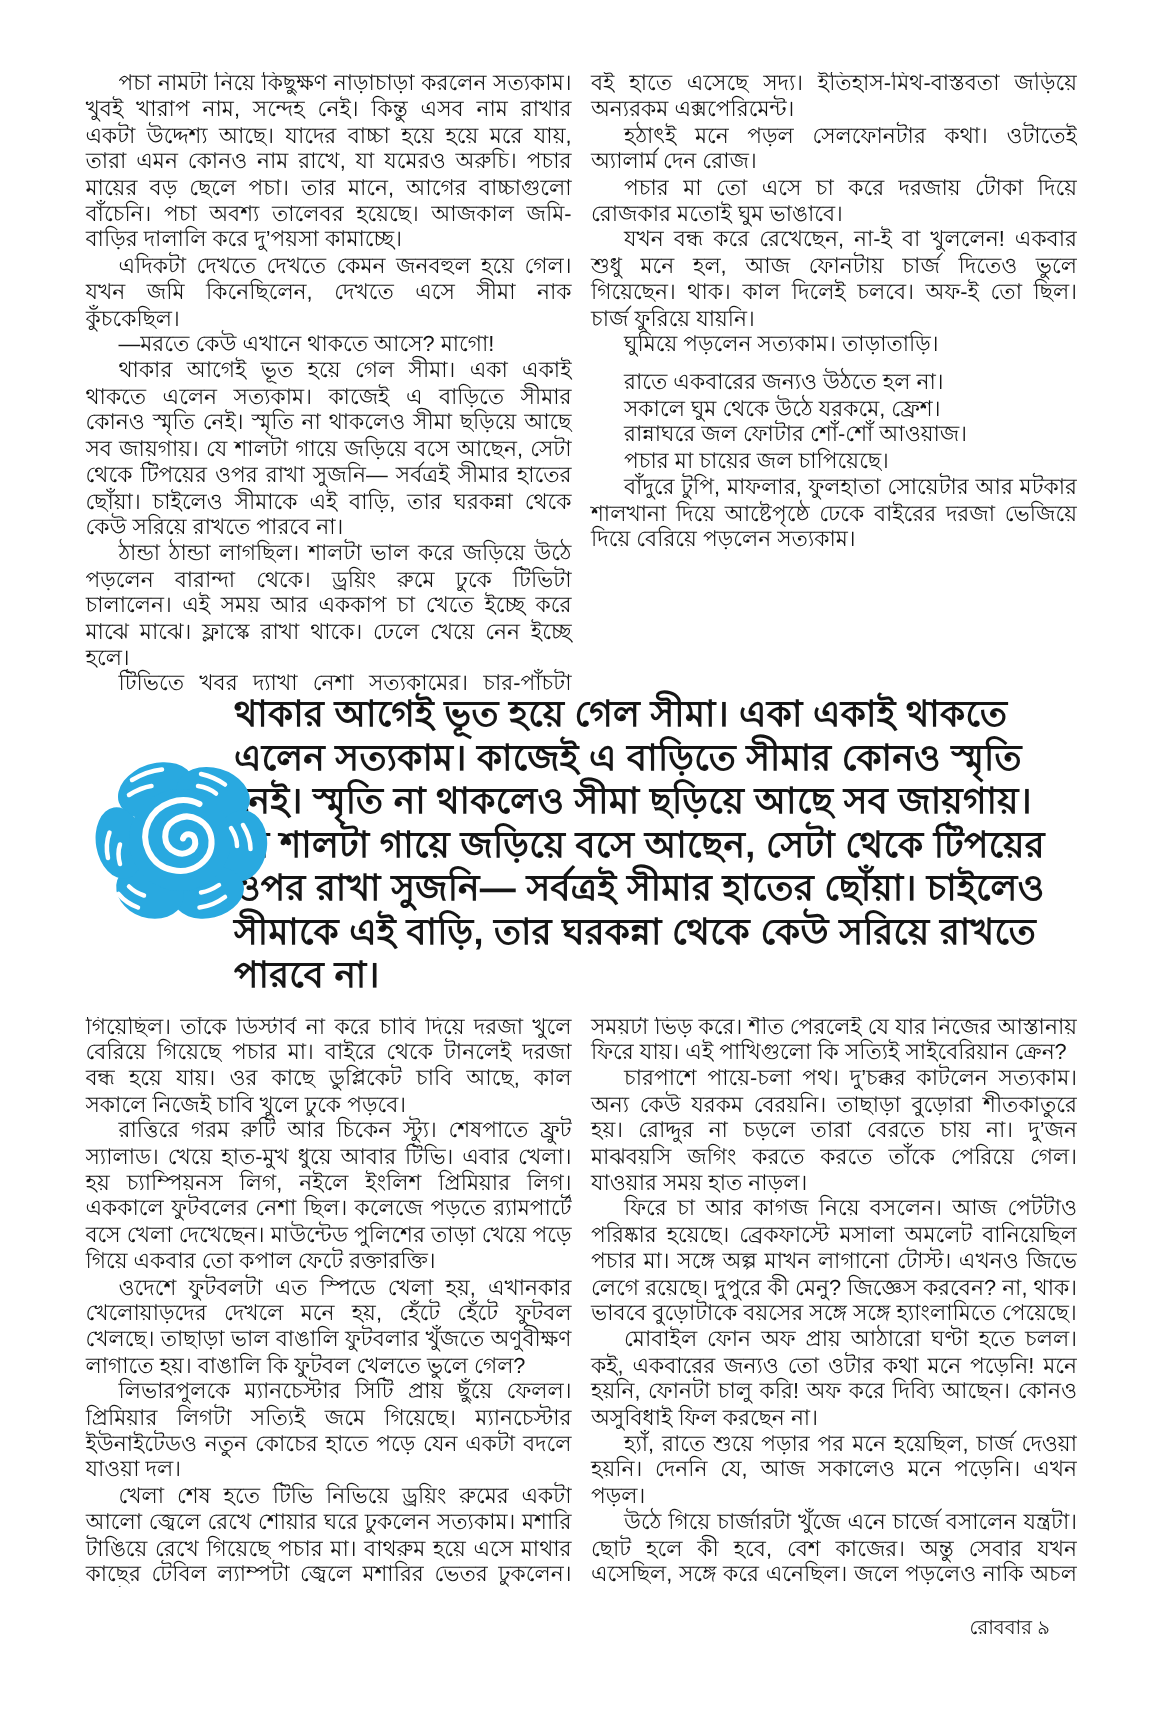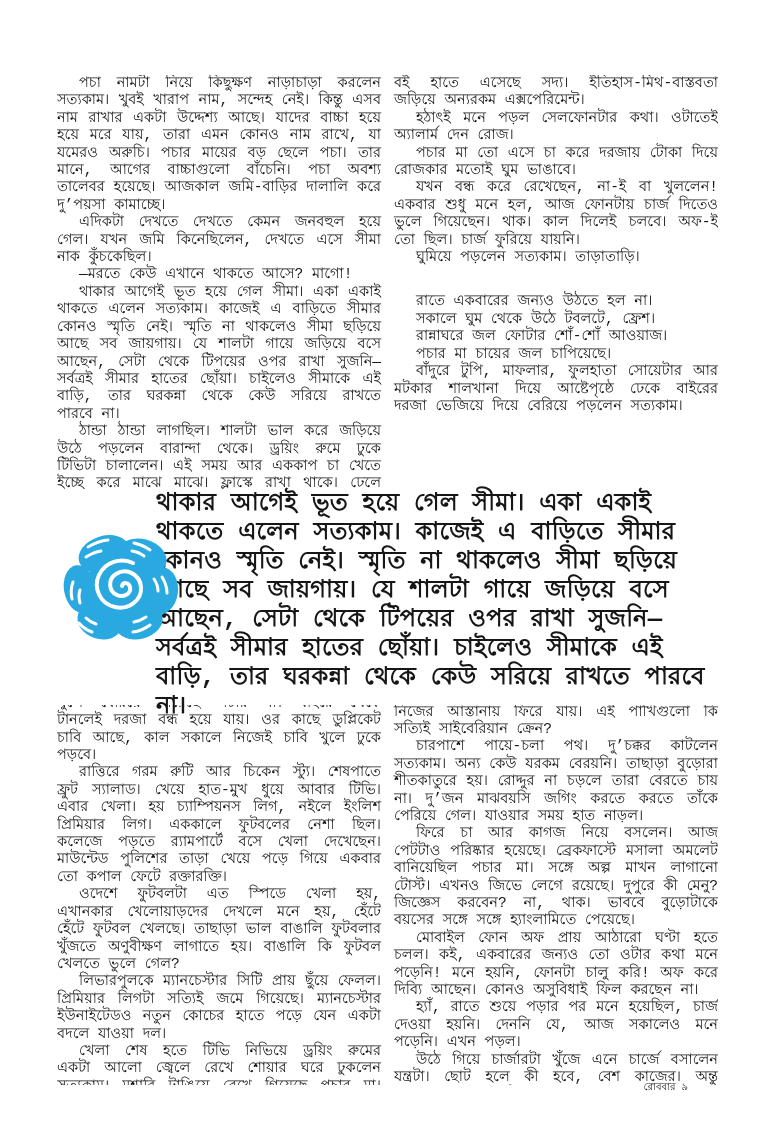--- a/index.html
+++ b/index.html
@@ -4,55 +4,55 @@
 <style>
   :root { --accent:#29a9e0; --ink:#161616; --paper:#ffffff; }
   * { box-sizing: border-box; }
   html,body { margin:0; padding:0; background:#e8e8e8; }
   .page {
     position: relative;
     width: 770px; height: 1142px;
     margin: 0 auto;
     background: var(--paper);
     color: var(--ink);
-    font-family: Liberation Mono, monospace;
-    padding: 75px 52px 0 57px;
+    font-family: Liberation Sans, sans-serif;
+    padding: 48px 52px 0 57px;
     overflow: hidden;
   }
   .columns { display: flex; gap: 13px; }
   .col {
     width: 324px;
     font-size: 14.5px;
     line-height: 17.4px;
     text-align: justify;
   }
   .col p { margin: 0; text-indent: 22px; }
   .col.cont p:first-child { text-indent: 0; }
-  .col p.break-before { margin-top: 27px; }
+  .col p.break-before { margin-top: 8px; }
   .top-section { height: 414px; overflow: hidden; }
   .quote-section { position: relative; height: 216px; }
   .rose {
     position: absolute;
     left: 5px; top: 40px;
     width: 120px; height: 118px;
   }
   .quote-text {
     margin-left: 99px;
     width: 562px;
     font-size: 24px;
     font-weight: bold;
     line-height: 29px;
     text-align: left;
     letter-spacing: 0.2px;
   }
   .bottom-section { height: 380px; overflow: hidden; align-items: center; }
   .footer {
     position: absolute;
-    right: 82px; bottom: 46px;
-    font-size: 10px;
+    right: 70px; bottom: 46px;
+    font-size: 13px;
     color: var(--ink);
   }
 </style>
 </head>
 <body>
 
 <div class="page">
 
   <div class="columns top-section">
     <div class="col">
@@ -63,21 +63,21 @@
         <p>ঠান্ডা ঠান্ডা লাগছিল। শালটা ভাল করে জড়িয়ে উঠে পড়লেন বারান্দা থেকে। ড্রয়িং রুমে ঢুকে টিভিটা চালালেন। এই সময় আর এককাপ চা খেতে ইচ্ছে করে মাঝে মাঝে। ফ্লাস্কে রাখা থাকে। ঢেলে খেয়ে নেন ইচ্ছে হলে।</p>
         <p>টিভিতে খবর দ্যাখা নেশা সত্যকামের। চার-পাঁচটা ন্যাশনাল চ্যানেল। গোটা তিনেক বাংলা চ্যানেল। বিবিসি-সিএনএন-আলজাজিরা।</p>
       </div>
     <div class="col cont">
         <p>বই হাতে এসেছে সদ্য। ইতিহাস-মিথ-বাস্তবতা জড়িয়ে অন্যরকম এক্সপেরিমেন্ট।</p>
         <p>হঠাৎই মনে পড়ল সেলফোনটার কথা। ওটাতেই অ্যালার্ম দেন রোজ।</p>
         <p>পচার মা তো এসে চা করে দরজায় টোকা দিয়ে রোজকার মতোই ঘুম ভাঙাবে।</p>
         <p>যখন বন্ধ করে রেখেছেন, না-ই বা খুললেন! একবার শুধু মনে হল, আজ ফোনটায় চার্জ দিতেও ভুলে গিয়েছেন। থাক। কাল দিলেই চলবে। অফ-ই তো ছিল। চার্জ ফুরিয়ে যায়নি।</p>
         <p>ঘুমিয়ে পড়লেন সত্যকাম। তাড়াতাড়ি।</p>
         <p class="break-before">রাতে একবারের জন্যও উঠতে হল না।</p>
-        <p>সকালে ঘুম থেকে উঠে টবলটে, ফ্রেশ।</p>
+        <p>সকালে ঘুম থেকে উঠে যরকমে, ফ্রেশ।</p>
         <p>রান্নাঘরে জল ফোটার শোঁ-শোঁ আওয়াজ।</p>
         <p>পচার মা চায়ের জল চাপিয়েছে।</p>
         <p>বাঁদুরে টুপি, মাফলার, ফুলহাতা সোয়েটার আর মটকার শালখানা দিয়ে আষ্টেপৃষ্ঠে ঢেকে বাইরের দরজা ভেজিয়ে দিয়ে বেরিয়ে পড়লেন সত্যকাম।</p>
       </div>
   </div>
 
   <div class="quote-section">
     <svg class="rose" viewBox="0 0 120 118" aria-hidden="true">
 
       <g fill="var(--accent)">

